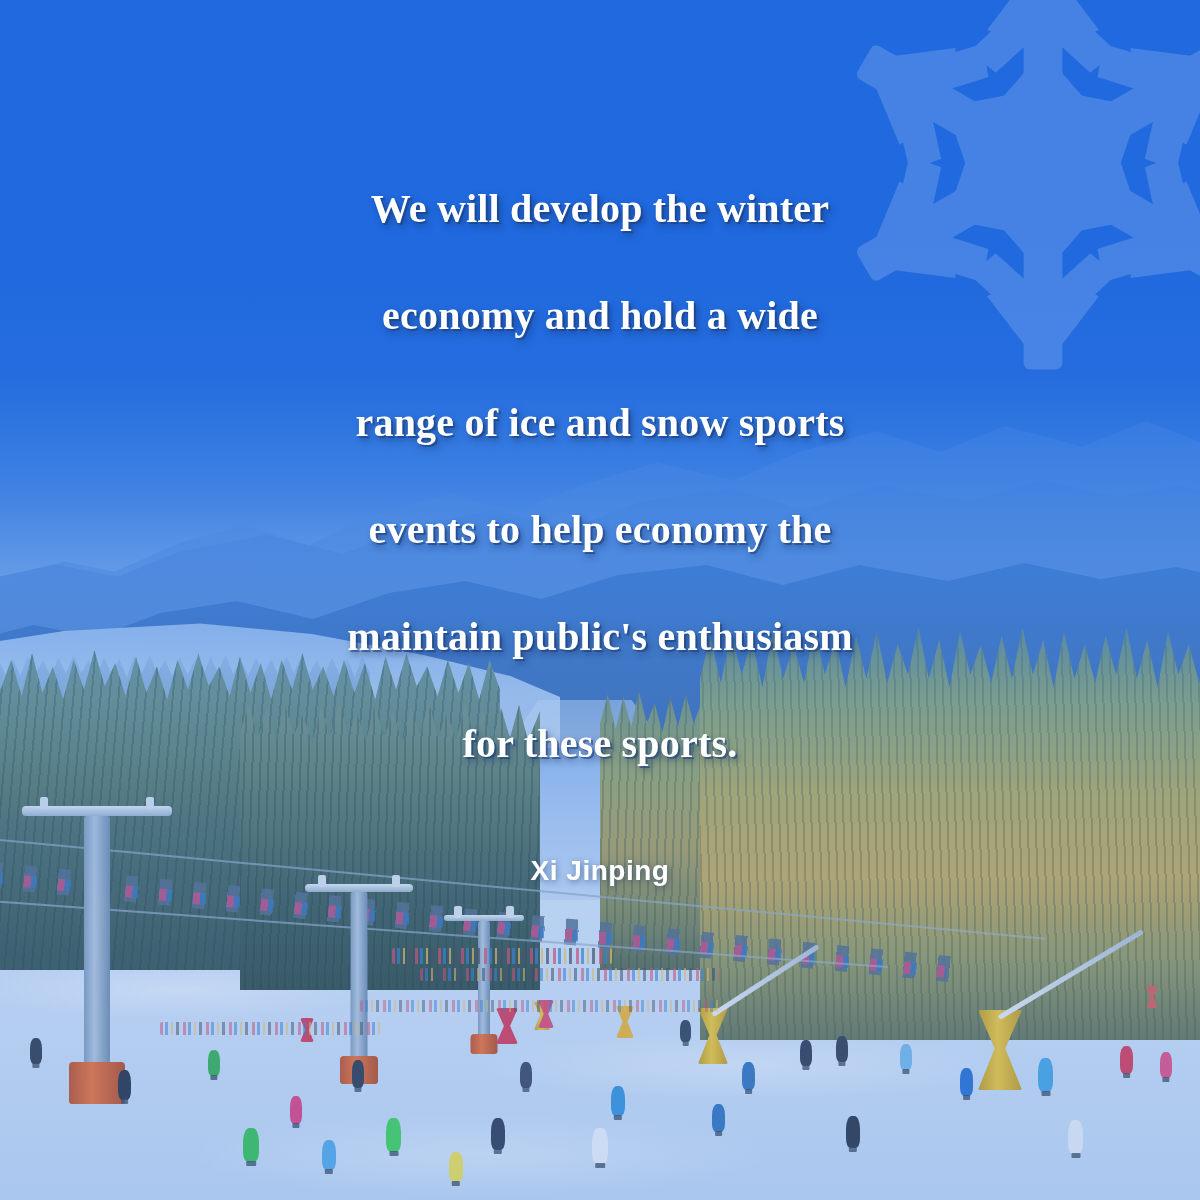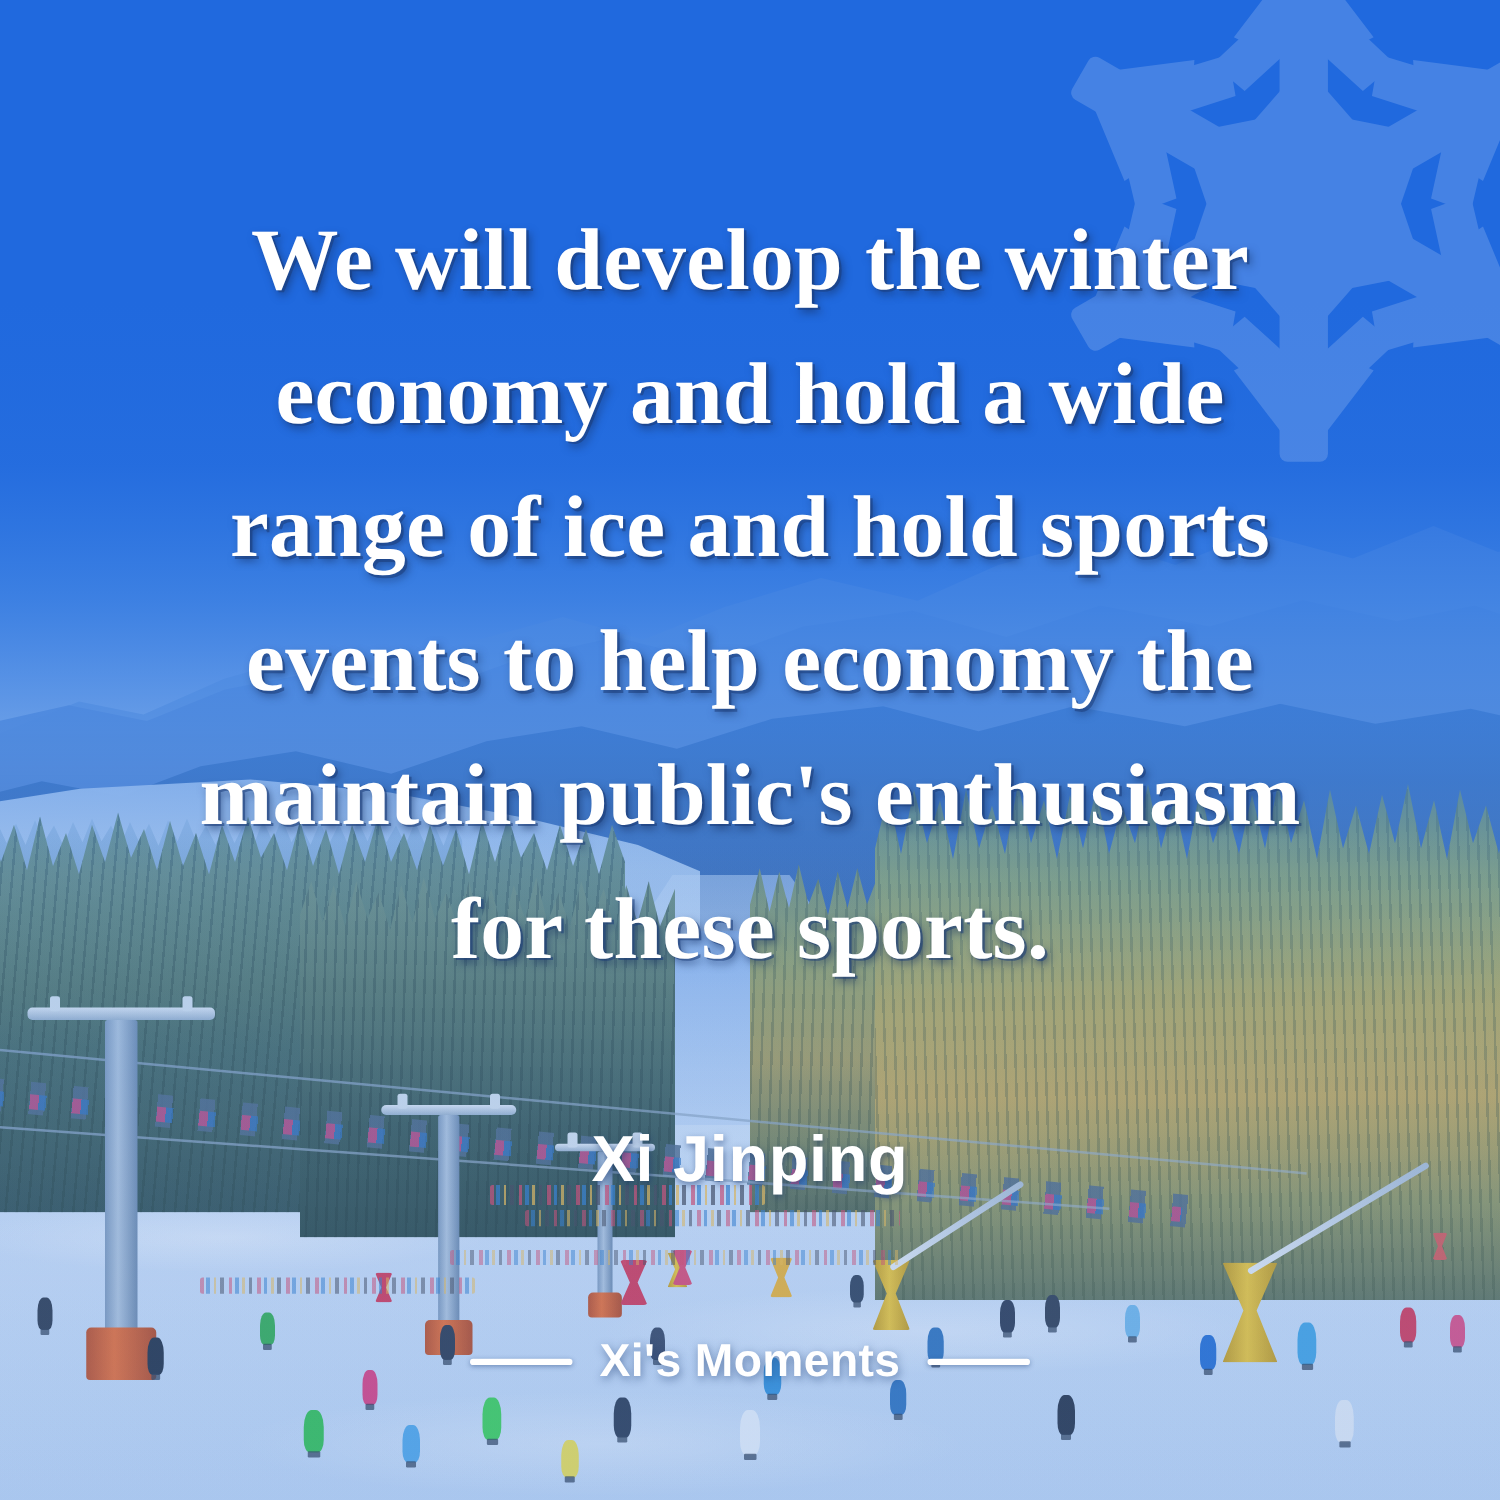--- a/index.html
+++ b/index.html
@@ -286,37 +286,37 @@
     position:absolute; right:-58px; top:-52px;
     width:430px; height:430px; opacity:.30;
   }
 
   
   .quote {
     position:absolute; left:0; right:0; top:155px;
     text-align:center;
     font-family:"Liberation Serif", serif;
     font-weight:700;
-    font-size:70px;
+    font-size:40px;
     line-height:107px;
     color:#ffffff;
     letter-spacing:.2px;
     text-shadow:
        2px 2px 0 rgba(28,60,120,.55),
        3px 4px 7px rgba(20,45,95,.55);
     padding:0 120px;
   }
   .quote .ln { display:block; white-space:nowrap; }
 
   .attrib {
-    position:absolute; left:0; right:0; top:898px;
+    position:absolute; left:0; right:0; top:855px;
     text-align:center;
     font-family:"Liberation Sans", sans-serif;
     font-weight:700;
-    font-size:52px;
+    font-size:28px;
     color:#ffffff;
     letter-spacing:.5px;
     text-shadow: 1px 2px 6px rgba(25,55,110,.55);
   }
 
   .brandbar {
     position:absolute; left:0; right:0; top:1068px;
     display:flex; align-items:center; justify-content:center; gap:22px;
   }
   .brandbar .rule {
@@ -433,27 +433,22 @@
       </g>
       <use href="#sfarm" transform="rotate(60)"></use>
       <use href="#sfarm" transform="rotate(120)"></use>
       <polygon points="0,-30 26,-15 26,15 0,30 -26,15 -26,-15" opacity="0.75"></polygon>
     </g>
   </svg>
 
   <div class="quote">
     <span class="ln">We will develop the winter</span>
     <span class="ln">economy and hold a wide</span>
-    <span class="ln">range of ice and hold sports</span>
+    <span class="ln">range of ice and snow sports</span>
     <span class="ln">events to help economy the</span>
     <span class="ln">maintain public's enthusiasm</span>
     <span class="ln">for these sports.</span>
   </div>
 
   <div class="attrib">Xi Jinping</div>
 
-  <div class="brandbar">
-    <div class="rule"></div>
-    <div class="brandtext">Xi's Moments</div>
-    <div class="rule"></div>
-  </div>
 
 </div>
 
 </body></html>

